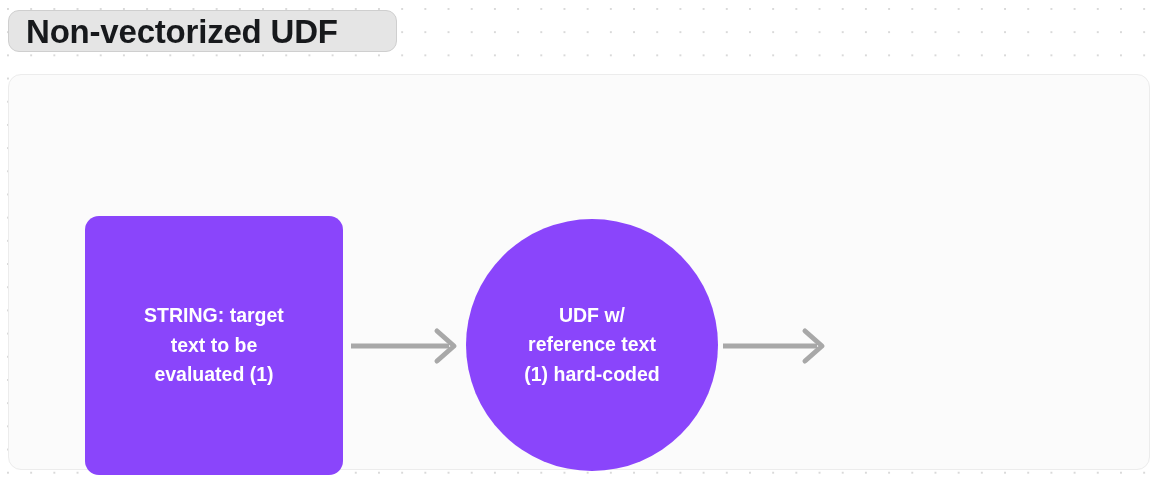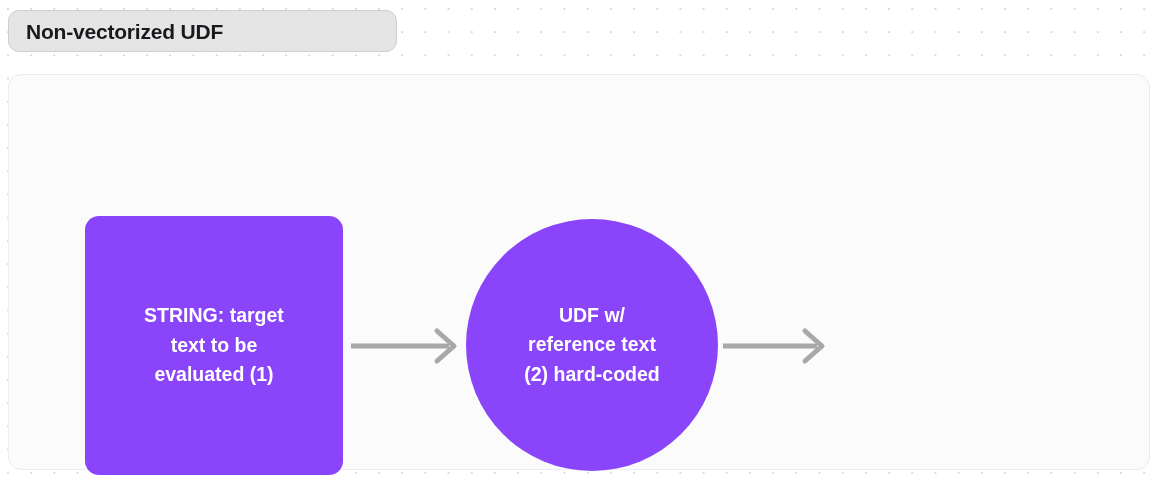--- a/index.html
+++ b/index.html
@@ -35,21 +35,21 @@
     height: 42px;
     box-sizing: border-box;
     background: #e5e5e5;
     border: 1px solid #cfcfcf;
     border-radius: 11px;
     display: flex;
     align-items: center;
     padding-left: 17px;
   }
   #title-badge .badge-text {
-    font-size: 21px;
+    font-size: 33px;
     font-weight: bold;
     color: #17191c;
     letter-spacing: -0.2px;
     line-height: 1;
     white-space: nowrap;
   }
 
   
   #diagram-card {
     position: absolute;
@@ -159,21 +159,21 @@
     <div class="arrow" id="arrow-input-to-udf">
       <svg viewBox="0 0 114 42" preserveAspectRatio="none" aria-hidden="true">
         <line x1="2" y1="21" x2="100" y2="21" stroke="#a8a8a8" stroke-width="5" stroke-linecap="butt"></line>
         <polyline points="88,6 105,21 88,36" fill="none" stroke="#a8a8a8" stroke-width="5" stroke-linecap="round" stroke-linejoin="round"></polyline>
       </svg>
     </div>
 
     <div class="node" id="node-udf">
       <span class="node-label">UDF w/
 reference text
-(2) hard-coded</span>
+(1) hard-coded</span>
     </div>
 
     <div class="arrow" id="arrow-udf-to-output">
       <svg viewBox="0 0 110 42" preserveAspectRatio="none" aria-hidden="true">
         <line x1="2" y1="21" x2="96" y2="21" stroke="#a8a8a8" stroke-width="5" stroke-linecap="butt"></line>
         <polyline points="84,6 101,21 84,36" fill="none" stroke="#a8a8a8" stroke-width="5" stroke-linecap="round" stroke-linejoin="round"></polyline>
       </svg>
     </div>
 
 

